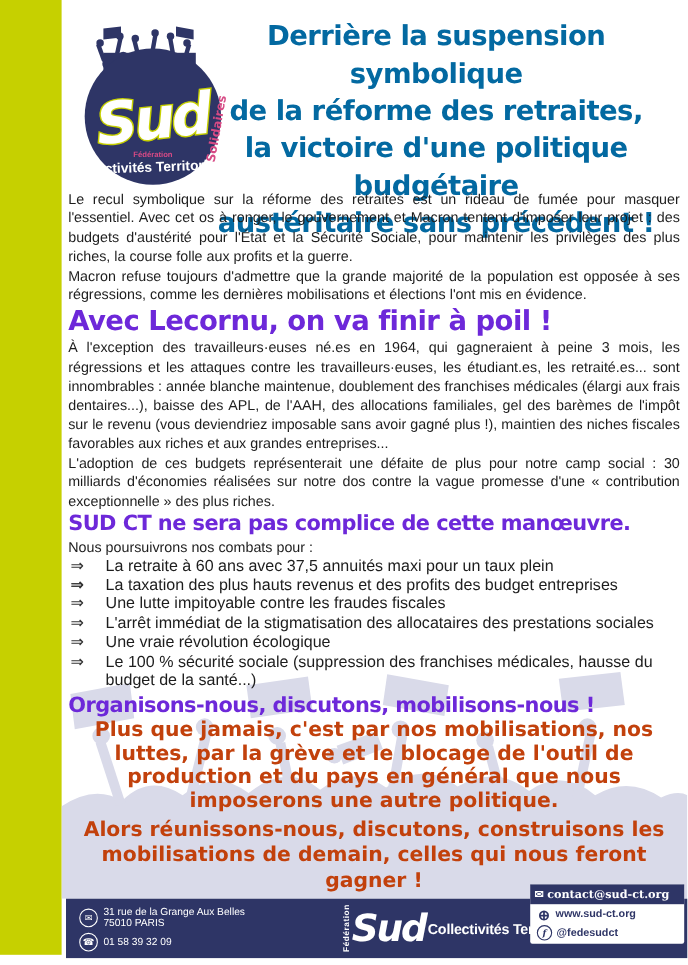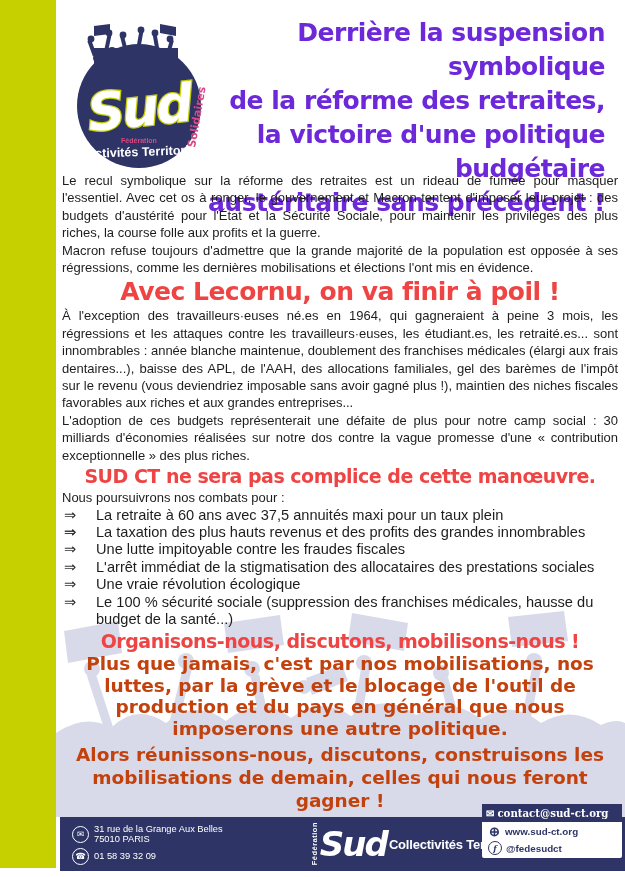--- a/index.html
+++ b/index.html
@@ -6,29 +6,29 @@
   body{width:625px;height:877px;position:relative;background:#ffffff;
        font-family:"Liberation Sans", sans-serif;overflow:hidden;}
 
   .green-bar{position:absolute;left:0;top:0;width:56px;height:868px;background:#c6d000;}
 
   .page{position:absolute;left:56px;top:0;width:569px;height:877px;}
 
   
   .header{position:relative;height:172px;}
   .logo-wrap{position:absolute;left:8px;top:22px;width:150px;height:150px;}
-  .title-block{position:absolute;left:132px;right:20px;top:16px;text-align:right;
-      font-family:"DejaVu Sans", sans-serif;font-weight:bold;color:#6d28d9;
+  .title-block{position:absolute;left:132px;right:20px;top:16px;text-align:center;
+      font-family:"DejaVu Sans", sans-serif;font-weight:bold;color:#0369a1;
       font-size:25px;line-height:34px;letter-spacing:-0.5px;}
 
   
   .main{position:relative;margin:0 7px 0 6px;z-index:2;}
   .para{font-size:13px;line-height:17.4px;text-align:justify;color:#1d1d1d;margin:0;}
-  .h-magenta{font-family:"DejaVu Sans", sans-serif;font-weight:bold;color:#ef4444;
-      text-align:center;letter-spacing:-0.5px;}
+  .h-magenta{font-family:"DejaVu Sans", sans-serif;font-weight:bold;color:#6d28d9;
+      letter-spacing:-0.5px;}
   .headline1{font-size:25px;line-height:28px;margin:2px 0 1px;}
   .pinkline{font-size:19px;line-height:22px;margin:1px 0 2px;}
   .headline2{font-size:19px;line-height:21px;margin:3px 0 1px;}
 
   .bullets{margin:0;padding:0;list-style:none;}
   .bullets li{position:relative;padding-left:34px;font-size:14.6px;line-height:17.4px;color:#1d1d1d;}
   .bullets .arrow{position:absolute;left:2px;top:0;color:#333;}
 
   .mob{font-family:"DejaVu Sans", sans-serif;font-weight:bold;color:#c2410c;
       text-align:center;font-size:18.5px;line-height:21.5px;margin:0;}
@@ -150,21 +150,21 @@
     <p class="para">À l'exception des travailleurs·euses né.es en 1964, qui gagneraient à peine 3 mois, les régressions et les attaques contre les travailleurs·euses, les étudiant.es,  les retraité.es... sont innombrables : année blanche maintenue, doublement des franchises médicales (élargi aux frais dentaires...), baisse des APL, de l'AAH, des allocations familiales, gel des barèmes de l'impôt sur le revenu (vous deviendriez imposable sans avoir gagné plus !), maintien des niches fiscales favorables aux riches et aux grandes entreprises...</p>
     <p class="para">L'adoption de ces budgets représenterait une défaite de plus pour notre camp social : 30 milliards d'économies réalisées sur notre dos contre la vague promesse d'une « contribution exceptionnelle » des plus riches.</p>
 
     <div class="h-magenta pinkline">SUD CT ne sera pas complice de cette manœuvre.</div>
 
     <p class="para">Nous poursuivrons nos combats pour :</p>
 
     <ul class="bullets">
       <li><span class="arrow">⇒</span><span>La retraite à 60 ans avec 37,5 annuités maxi pour un taux plein</span></li>
       <li><span class="arrow">⇒</span></li>
-      <li><span class="arrow">⇒</span><span>La taxation des plus hauts revenus et des profits des grandes innombrables</span></li>
+      <li><span class="arrow">⇒</span><span>La taxation des plus hauts revenus et des profits des budget entreprises</span></li>
       <li><span class="arrow">⇒</span><span>Une lutte impitoyable contre les fraudes fiscales</span></li>
       <li><span class="arrow">⇒</span><span>L'arrêt immédiat de la stigmatisation des allocataires des prestations sociales</span></li>
       <li><span class="arrow">⇒</span><span>Une vraie révolution écologique</span></li>
       <li><span class="arrow">⇒</span><span>Le 100 % sécurité sociale (suppression des franchises médicales, hausse du budget de la santé...)</span></li>
     </ul>
 
     <div class="h-magenta headline2">Organisons-nous, discutons, mobilisons-nous !</div>
 
     <p class="mob">Plus que jamais, c'est par nos mobilisations, nos luttes, par la grève et le blocage de l'outil de production et du pays en général que nous imposerons une autre politique.</p>
     <p class="mob mob2">Alors réunissons-nous, discutons, construisons les mobilisations de demain, celles qui nous feront gagner !</p>

